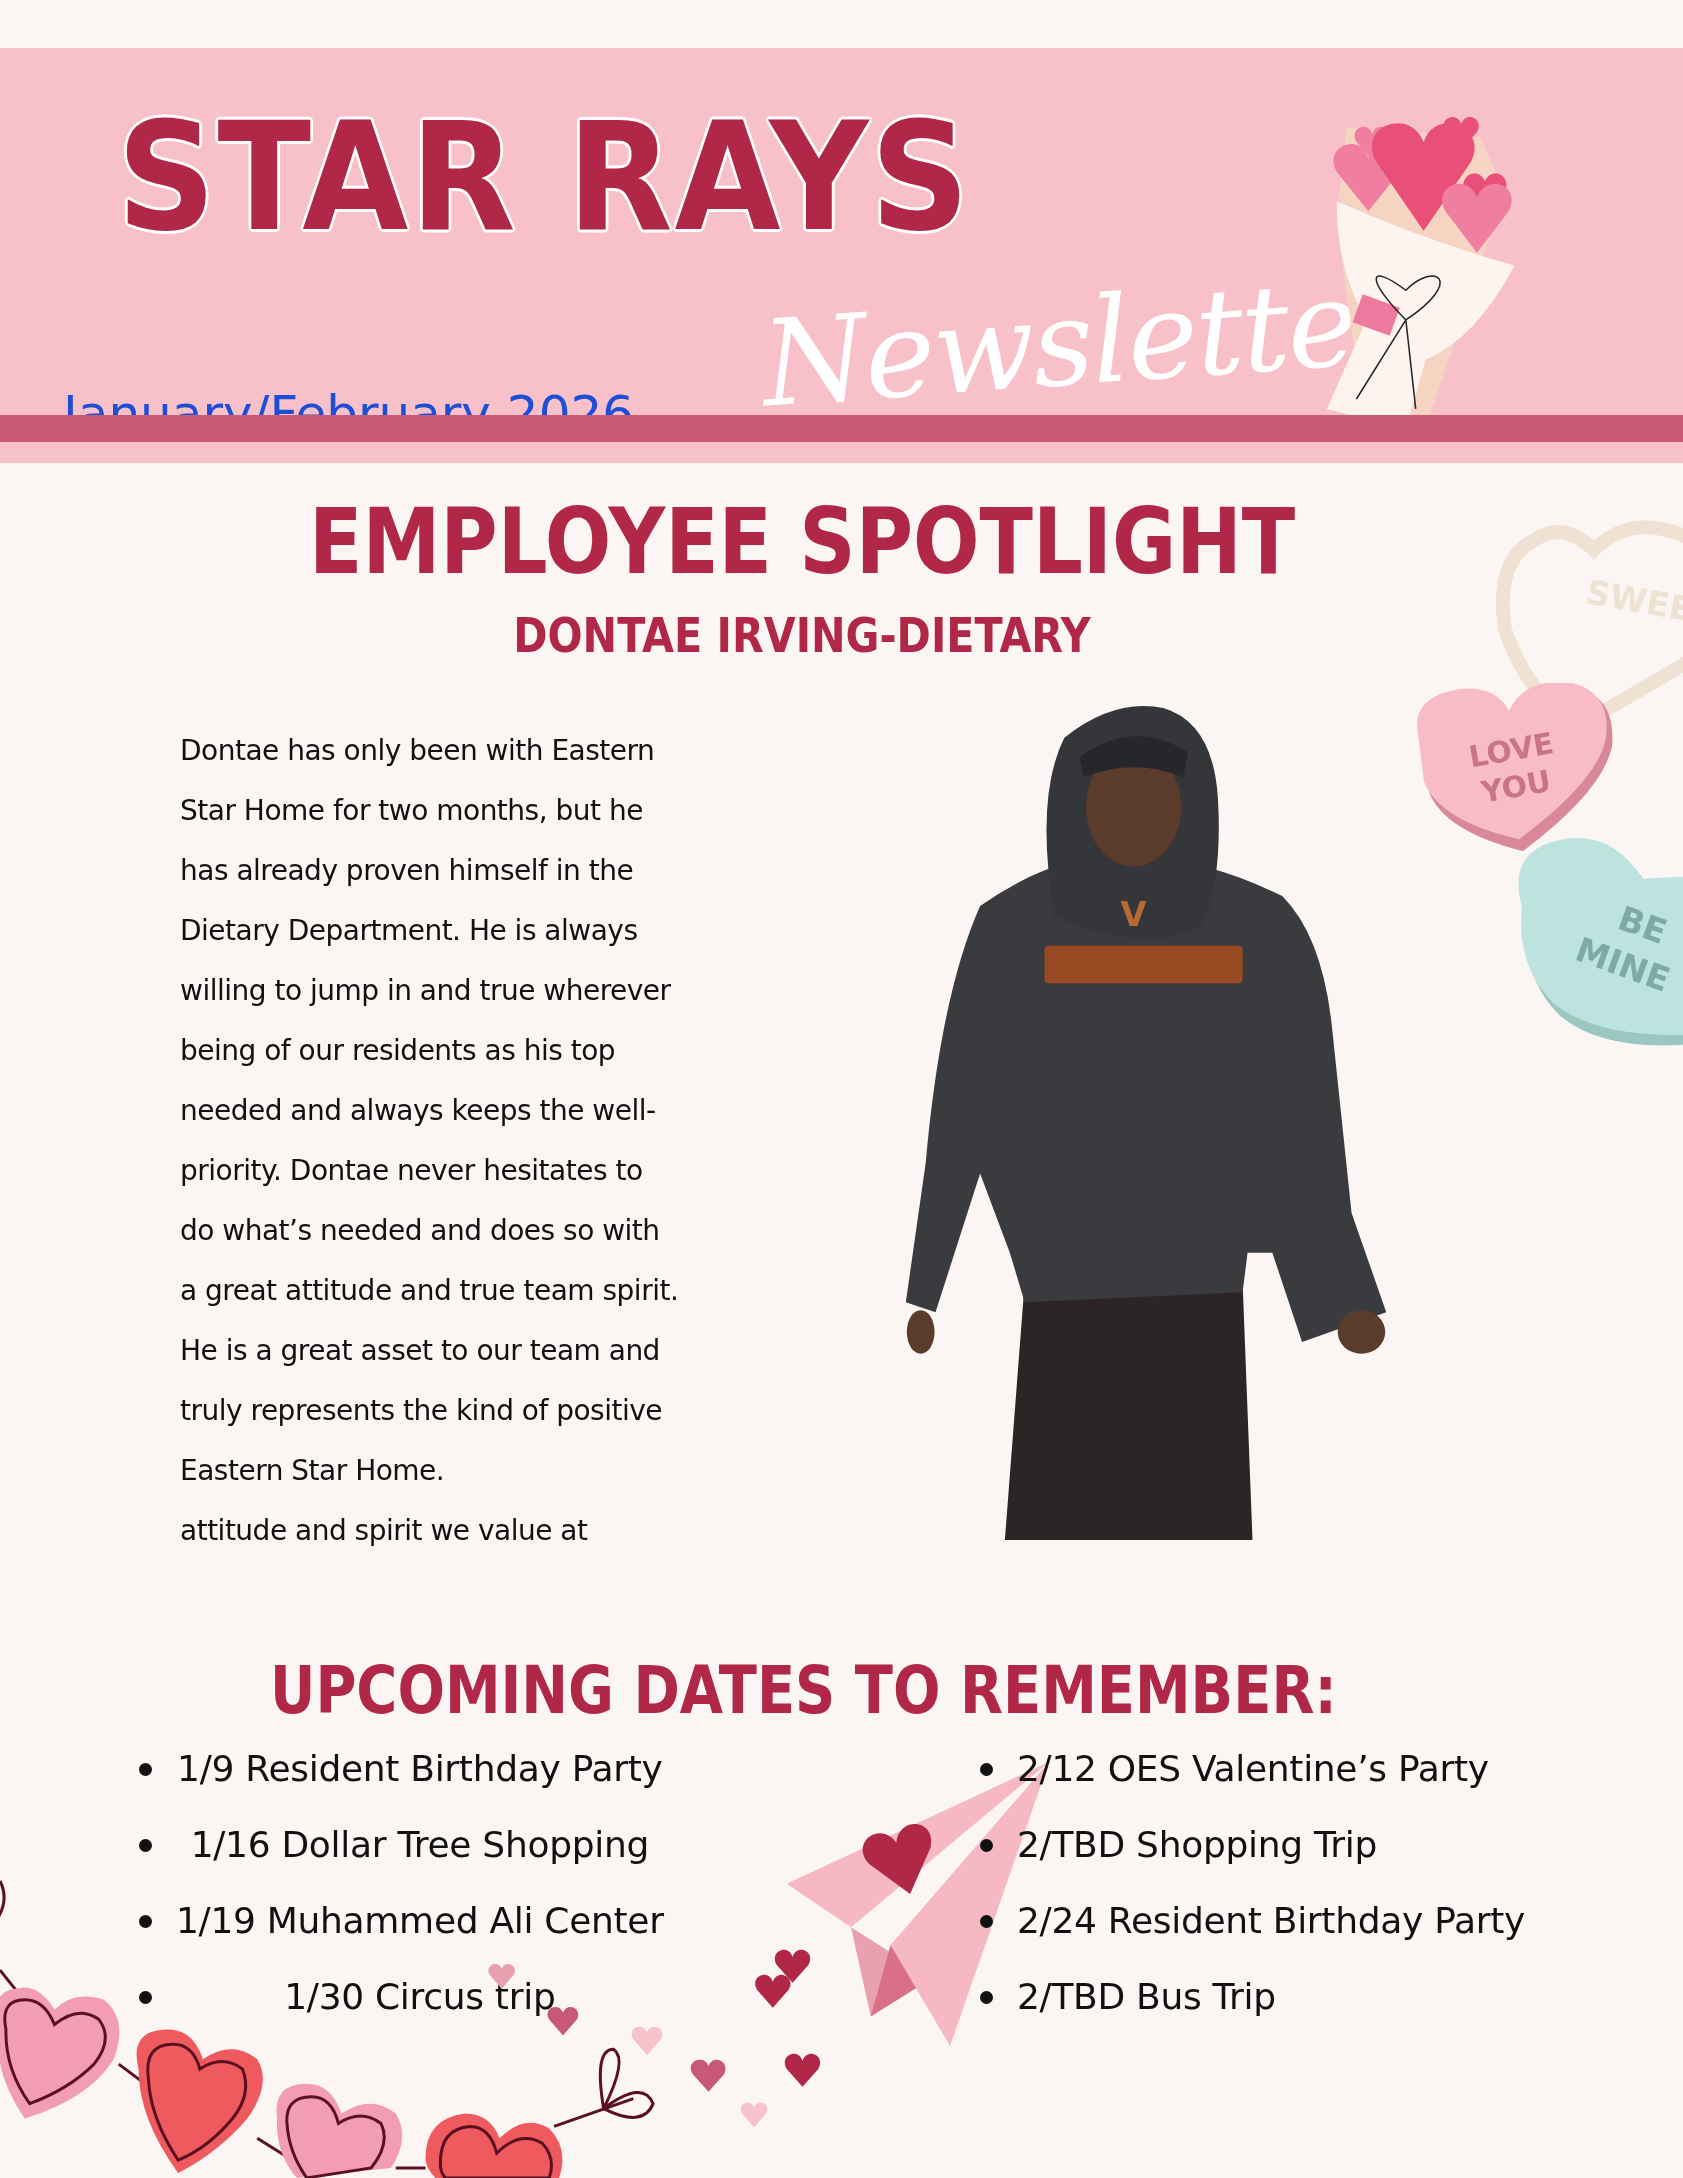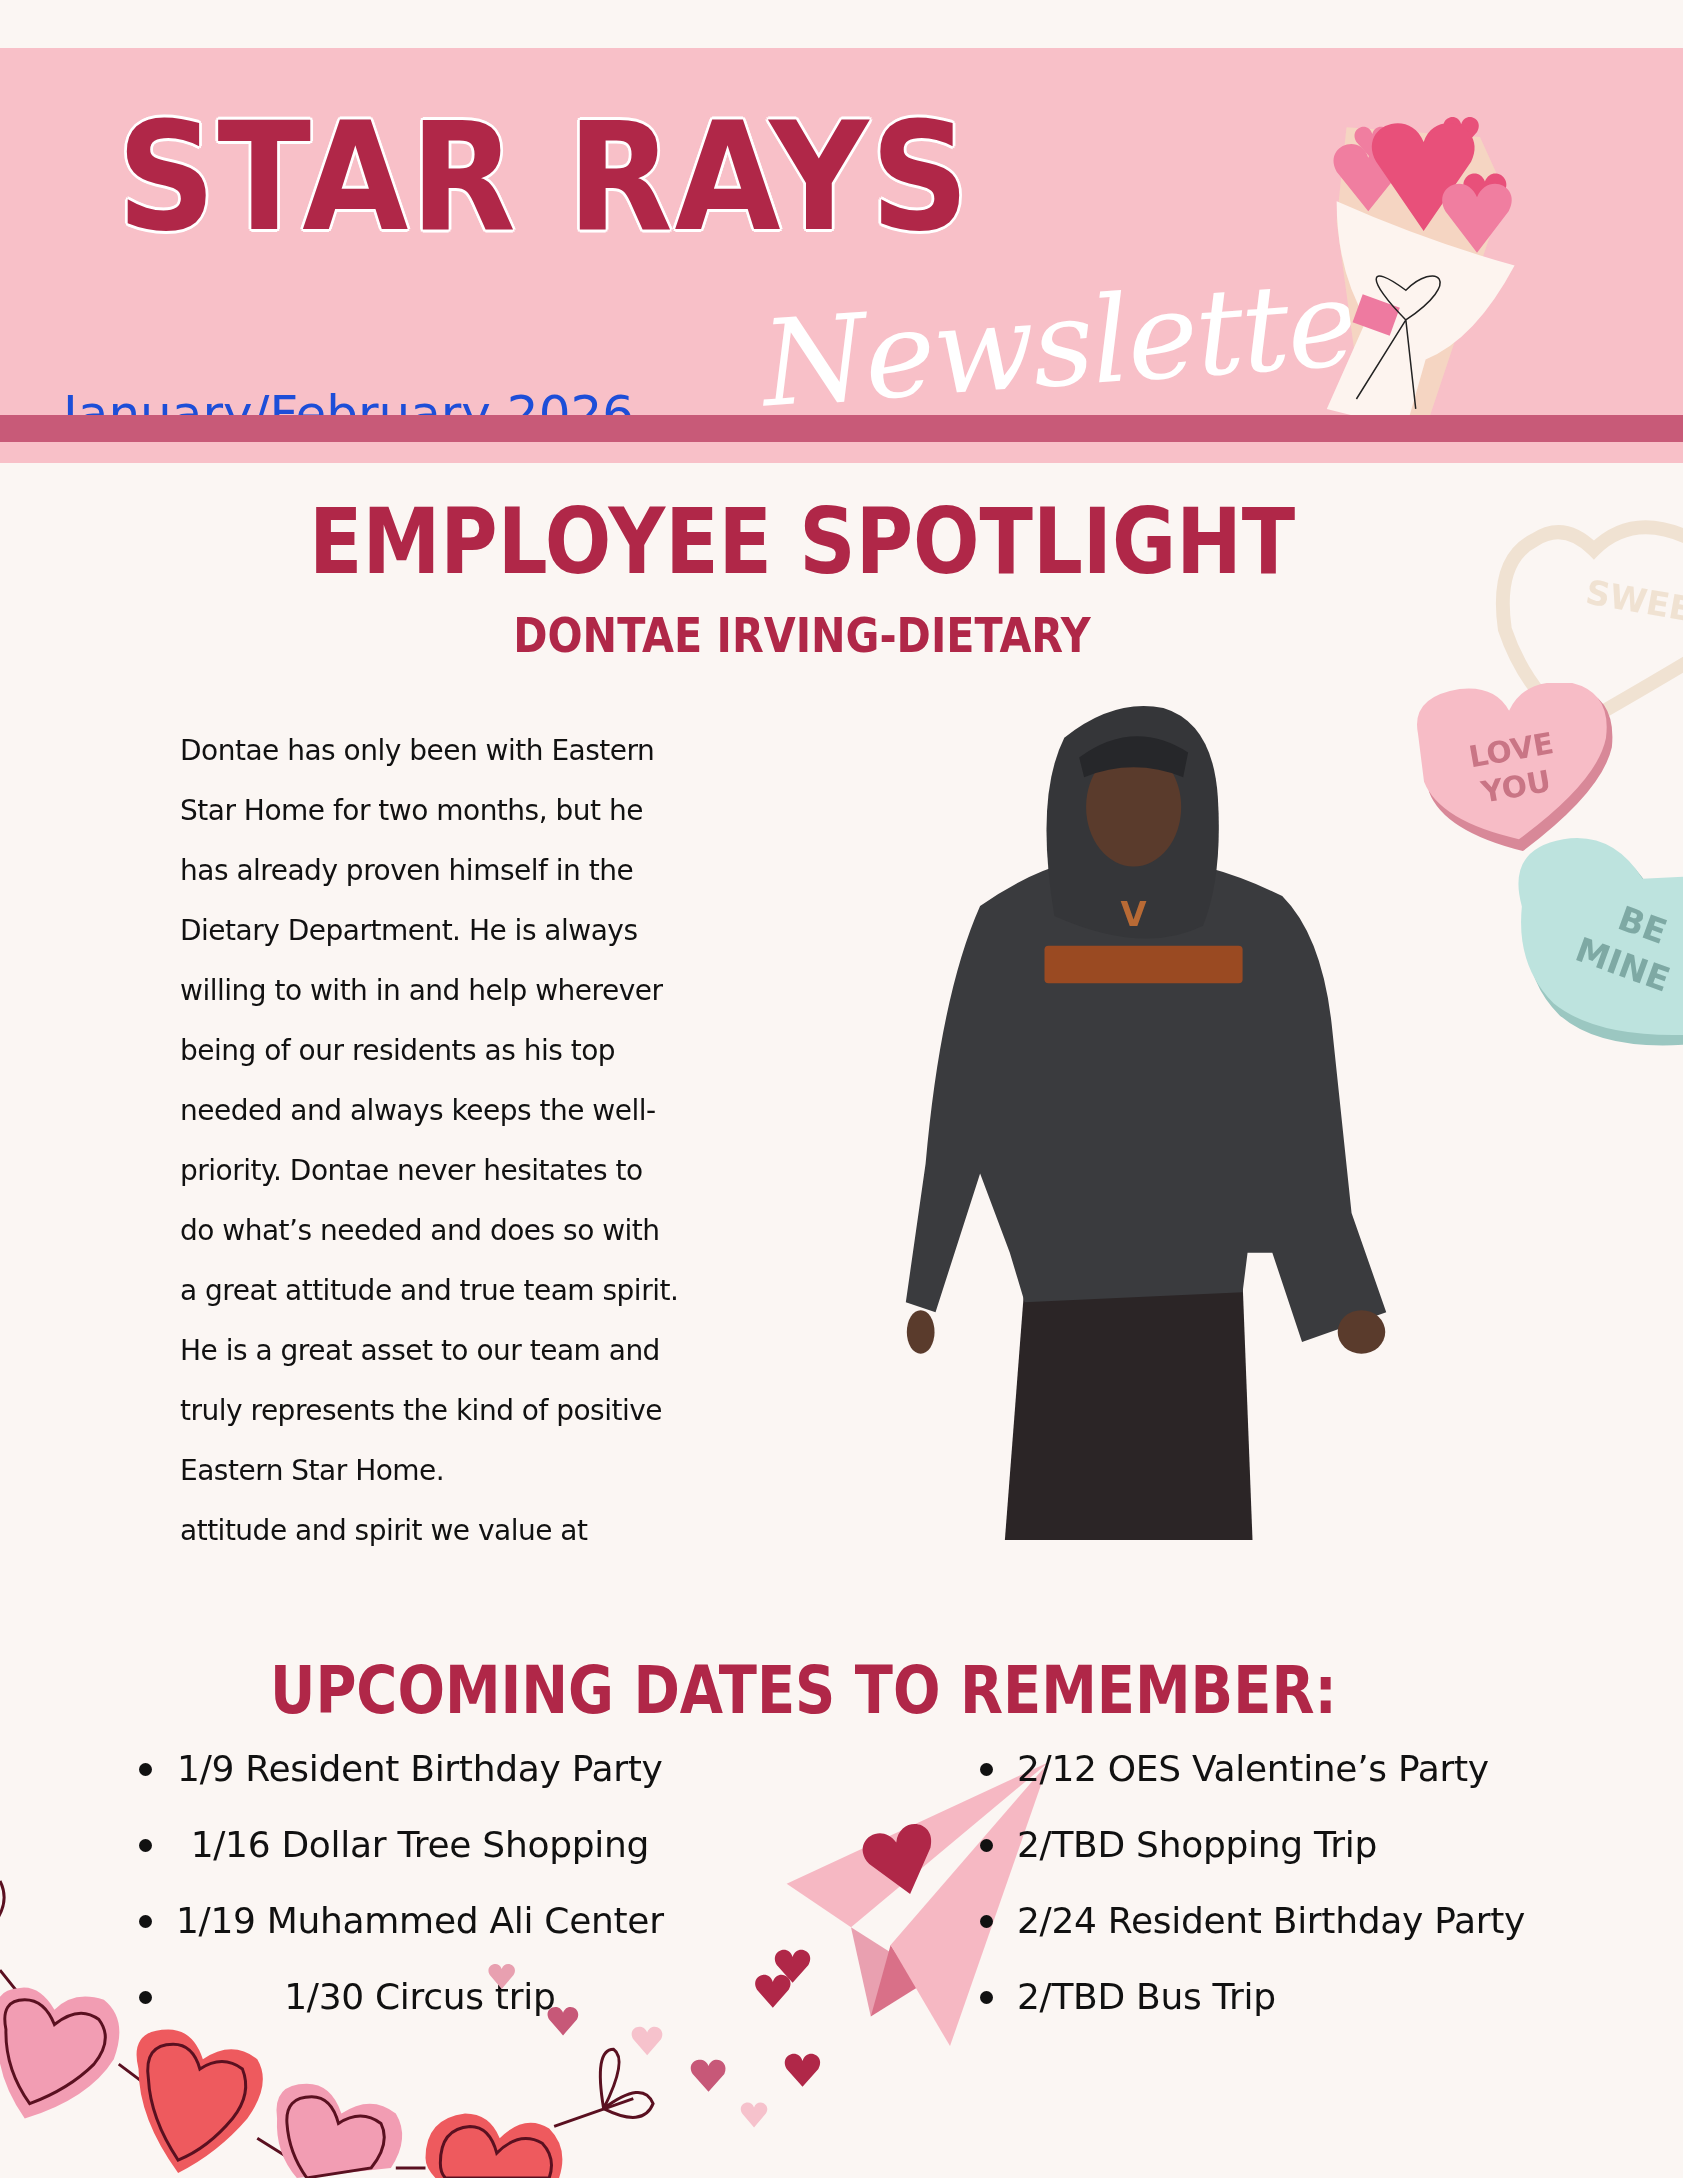--- a/index.html
+++ b/index.html
@@ -105,21 +105,21 @@
 <div class="header-stripe"></div>
 
 <div class="section-title spotlight-title">EMPLOYEE SPOTLIGHT</div>
 <div class="section-title spotlight-sub">DONTAE IRVING-DIETARY</div>
 
 <div class="bio">
   <span class="line">Dontae has only been with Eastern</span>
   <span class="line">Star Home for two months, but he</span>
   <span class="line">has already proven himself in the</span>
   <span class="line">Dietary Department. He is always</span>
-  <span class="line">willing to with in and help wherever</span>
+  <span class="line">willing to jump in and true wherever</span>
   <span class="line">being of our residents as his top</span>
   <span class="line">needed and always keeps the well-</span>
   <span class="line">priority. Dontae never hesitates to</span>
   <span class="line">do what’s needed and does so with</span>
   <span class="line">a great attitude and true team spirit.</span>
   <span class="line">He is a great asset to our team and</span>
   <span class="line">truly represents the kind of positive</span>
   <span class="line">Eastern Star Home.</span>
   <span class="line">attitude and spirit we value at</span>
 </div>

